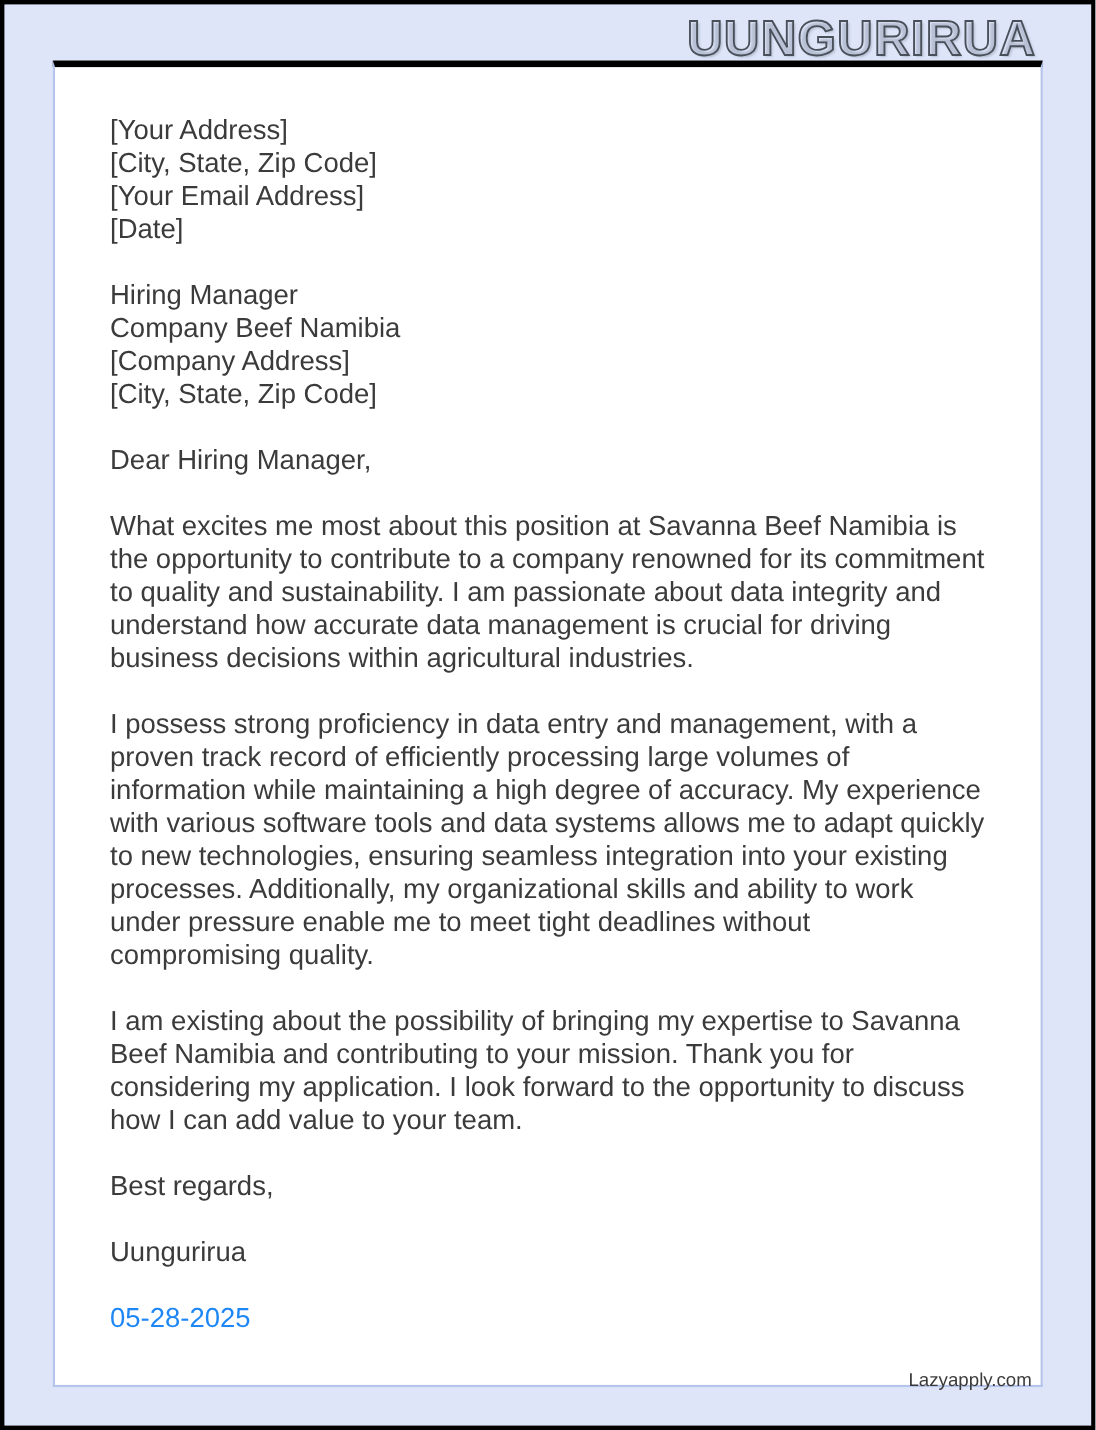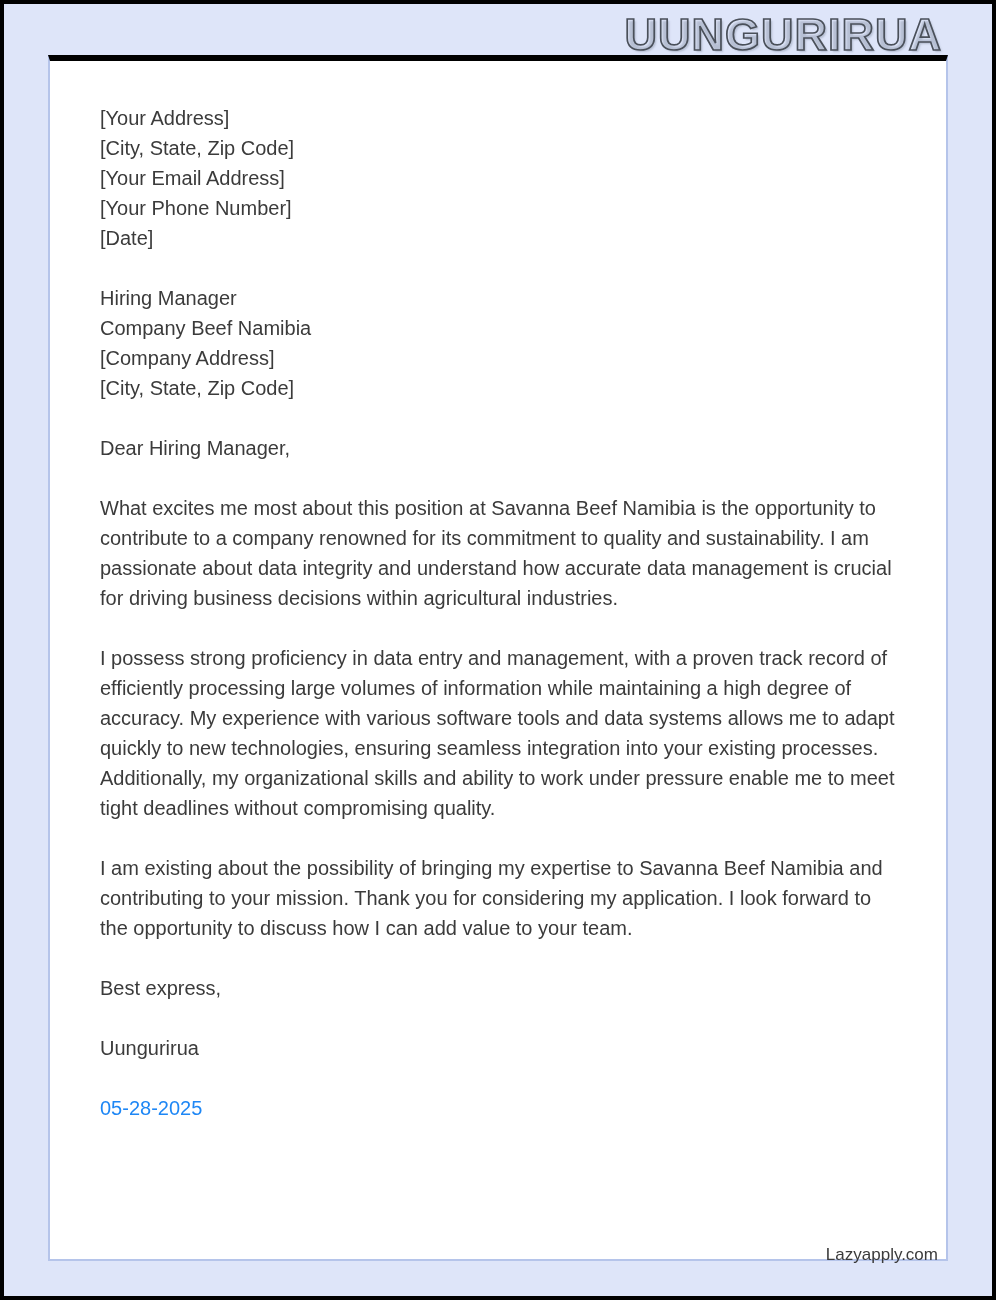--- a/index.html
+++ b/index.html
@@ -36,21 +36,21 @@
     position:absolute;
     left:44px;right:44px;top:51px;bottom:35px;
     background:#ffffff;
     border-top:6px solid #000000;
     border-left:2px solid var(--page-border);
     border-right:2px solid var(--page-border);
     border-bottom:2px solid var(--page-border);
   }
   .letter-content{
     padding:42px 50px 0 50px;
-    font-size:20px;
+    font-size:25px;
     line-height:30px;
     color:var(--text-color);
   }
   .block{margin:0 0 30px 0;}
   .line{display:block;}
   .date-line{
     margin-top:6px;
     color:var(--accent-date);
     cursor:pointer;
   }
@@ -71,41 +71,40 @@
 
   <div class="brand-header">UUNGURIRUA</div>
 
   <div class="page">
     <div class="letter-content">
 
       <p class="block">
         <span class="line">[Your Address]</span>
         <span class="line">[City, State, Zip Code]</span>
         <span class="line">[Your Email Address]</span>
-        <span class="line">[Your Phone Number]</span>
         <span class="line">[Date]</span>
       </p>
 
       <p class="block">
         <span class="line">Hiring Manager</span>
         <span class="line">Company Beef Namibia</span>
         <span class="line">[Company Address]</span>
         <span class="line">[City, State, Zip Code]</span>
       </p>
 
       <p class="block">Dear Hiring Manager,</p>
 
 
       <p class="block">What excites me most about this position at Savanna Beef Namibia is the opportunity to contribute to a company renowned for its commitment to quality and sustainability. I am passionate about data integrity and understand how accurate data management is crucial for driving business decisions within agricultural industries.</p>
 
       <p class="block">I possess strong proficiency in data entry and management, with a proven track record of efficiently processing large volumes of information while maintaining a high degree of accuracy. My experience with various software tools and data systems allows me to adapt quickly to new technologies, ensuring seamless integration into your existing processes. Additionally, my organizational skills and ability to work under pressure enable me to meet tight deadlines without compromising quality.</p>
 
       <p class="block">I am existing about the possibility of bringing my expertise to Savanna Beef Namibia and contributing to your mission. Thank you for considering my application. I look forward to the opportunity to discuss how I can add value to your team.</p>
 
-      <p class="block">Best express,</p>
+      <p class="block">Best regards,</p>
 
       <p class="block">Uungurirua</p>
 
       <p class="block date-line">05-28-2025</p>
 
     </div>
 
     <div class="watermark">Lazyapply.com</div>
   </div>
 

